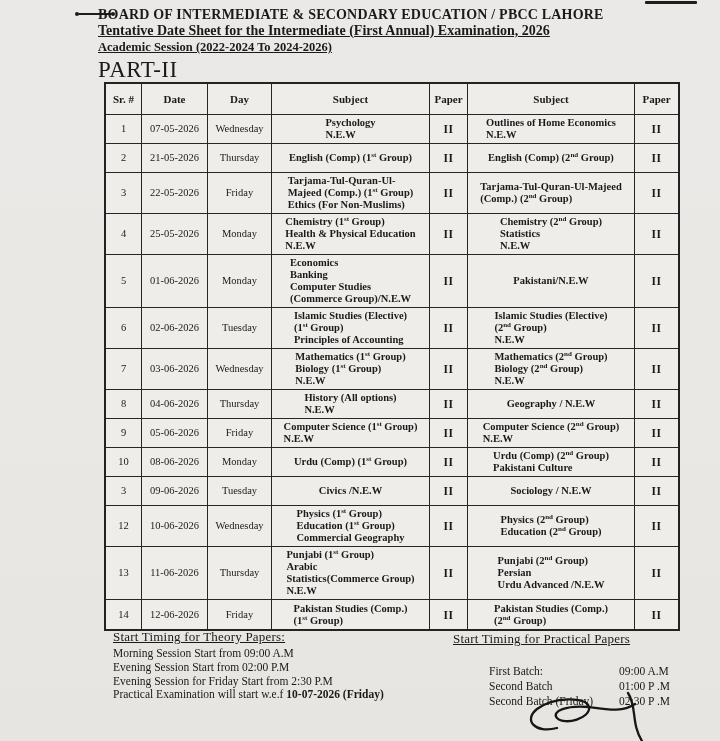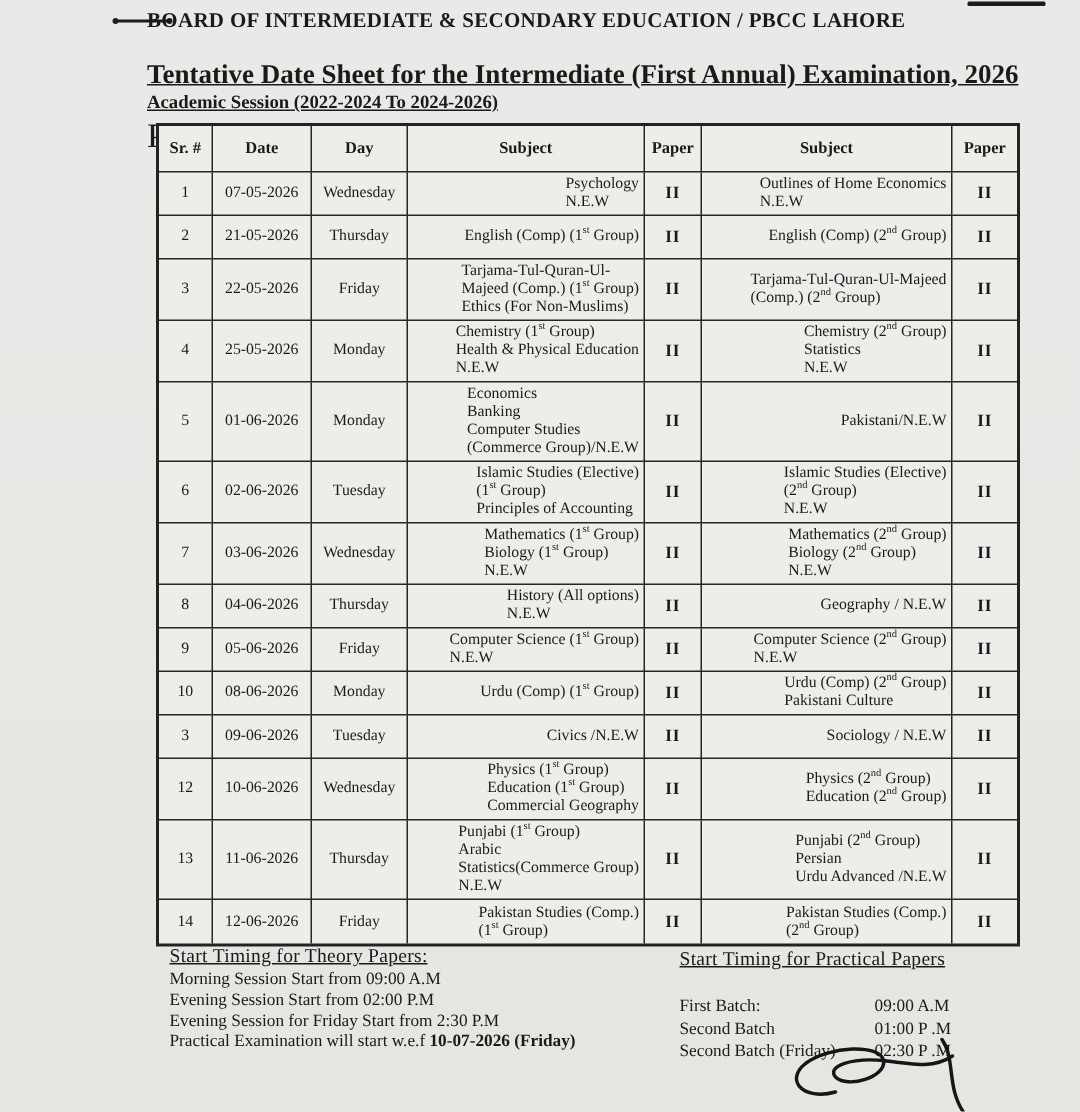--- a/index.html
+++ b/index.html
@@ -16,49 +16,49 @@
   
   .dash{position:absolute;background:#1d1d1d;border-radius:1px;}
   .dash-left{left:78px;top:13px;width:34px;height:2px;}
   .dash-left::before,.dash-left::after{content:"";position:absolute;top:-1px;width:4px;height:4px;background:#1d1d1d;border-radius:50%;}
   .dash-left::before{left:-3px;}
   .dash-left::after{right:-3px;}
   .dash-right{left:645px;top:1px;width:52px;height:3px;}
   
   .doc-header{position:absolute;left:98px;top:7px;width:594px;text-align:left;}
   .h1{font-size:14px;font-weight:bold;letter-spacing:.2px;}
-  .h2{font-size:18px;font-weight:bold;text-decoration:underline;margin-top:16px;}
+  .h2{font-size:14px;font-weight:bold;text-decoration:underline;margin-top:0;}
   .h3{font-size:12.5px;font-weight:bold;text-decoration:underline;margin-top:1px;}
   .part{font-size:23px;margin-top:2px;letter-spacing:.5px;}
   
   .dtable{position:absolute;left:104px;top:82px;width:572px;border:2px solid #232323;background:#eeedea;}
   .thead,.trow{display:grid;grid-template-columns:36px 66px 64px 158px 38px 167px 43px;}
   .cell{
     box-sizing:border-box;border-right:1.5px solid #262626;border-bottom:1.6px solid #262626;
     display:flex;align-items:center;justify-content:center;
     padding:2px 3px;min-height:29px;text-align:center;
   }
   .thead .cell:last-child,.trow .cell:last-child{border-right:none;}
   #tbody .trow:last-child .cell{border-bottom:none;}
   .th{font-weight:bold;font-size:11px;min-height:31px;}
   .cin{white-space:pre-line;font-size:10.5px;line-height:12px;}
-  .c-subj{justify-content:flex-end;font-weight:normal;}
+  .c-subj{justify-content:center;font-weight:bold;}
   .c-subj .cin{text-align:left;}
   .c-paper{font-weight:bold;}
   .c-paper .cin{font-size:11.5px;letter-spacing:.5px;}
   sup{font-size:7px;line-height:0;vertical-align:super;}
   
   .timing-theory{position:absolute;left:113px;top:629px;width:340px;}
   .timing-practical{position:absolute;left:453px;top:631px;width:228px;}
   .timing-heading{font-size:13px;font-weight:normal;text-decoration:underline;letter-spacing:.2px;}
   #theory-lines{margin-top:2px;}
   .t-line{font-size:11.5px;line-height:13.8px;}
   #practical-rows{margin-top:17px;}
   .p-row{display:flex;font-size:11.5px;line-height:15px;}
-  .p-label{width:130px;}
+  .p-label{width:130px;margin-left:36px;}
   
   .signature{position:absolute;left:515px;top:690px;width:180px;height:51px;}
   .signature path{fill:none;stroke:#161616;stroke-width:2.3;stroke-linecap:round;}
 </style>
 </head>
 <body>
 
 <div class="page">
 
   <div class="dash dash-left"></div>

